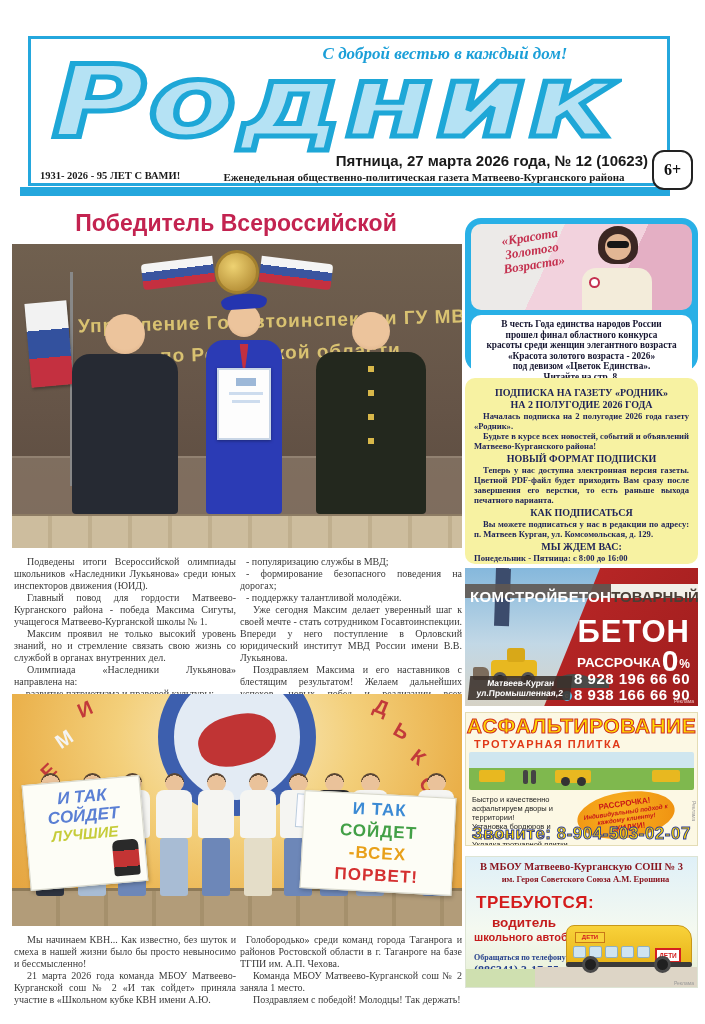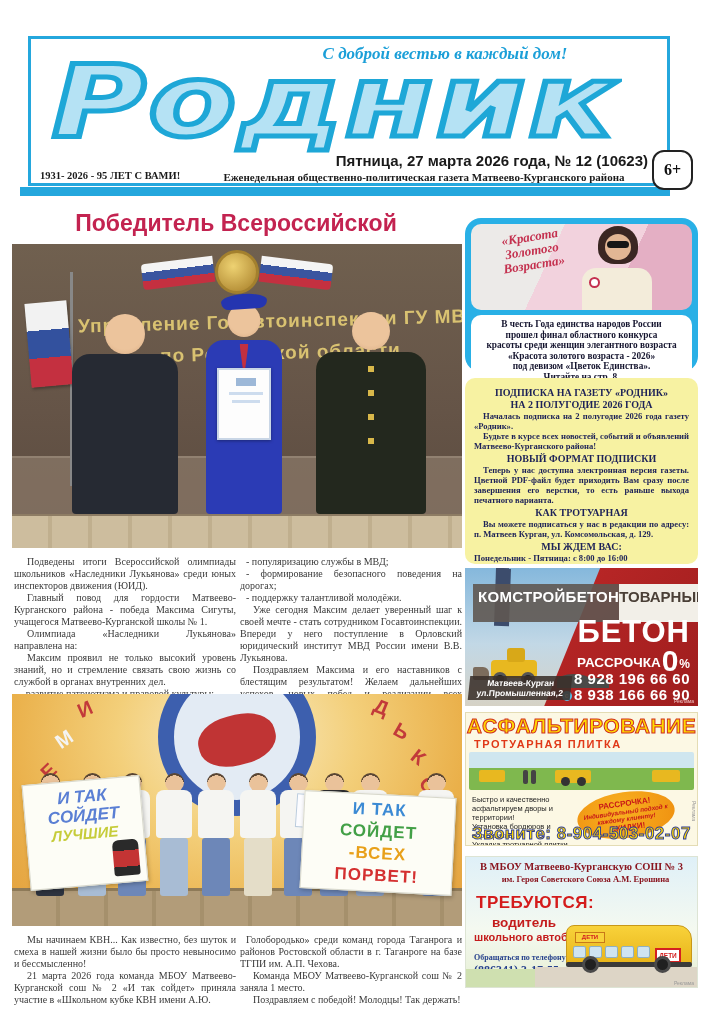--- a/index.html
+++ b/index.html
@@ -93,21 +93,21 @@
   .sub-h { text-align:center; font:bold 10px/12px "Liberation Serif", serif; margin-top:2px; }
   .sub-p { font:bold 8.6px/10px "Liberation Serif", serif; text-align:justify; text-indent:9px; }
   .sub-p.flat { text-indent:0; text-align:left; }
 
   .ad { position:absolute; left:465px; width:233px; overflow:hidden; }
 
   
   .concrete { top:568px; height:138px; background:linear-gradient(180deg,#85b8dc 0%,#c2d8e6 55%,#d6d2c6 100%); }
   .c-red { position:absolute; inset:0; background:linear-gradient(130deg,#c62b2b,#9e1d1d); clip-path:polygon(58% 0,100% 0,100% 100%,34% 100%); }
   .c-tower { position:absolute; left:30px; top:0; width:15px; height:58px; background:#3c4c6c; transform:rotate(2deg); }
-  .c-band { position:absolute; left:8px; right:0; top:16px; height:38px; display:flex; }
+  .c-band { position:absolute; left:0; right:0; top:16px; height:14px; display:flex; }
   .c-band-l { flex:1.25; background:rgba(95,88,82,.9); color:#fff; font:bold 15px/26px "Liberation Sans", sans-serif; padding-left:5px; letter-spacing:.3px; }
   .c-band-r { flex:1; background:#f2efe8; color:#4a3f36; font:bold 15px/26px "Liberation Sans", sans-serif; text-align:center; }
   .c-beton { position:absolute; right:8px; top:46px; font:bold 31px "Liberation Sans", sans-serif; color:#fff; letter-spacing:1px; }
   .c-rass { position:absolute; right:8px; top:80px; color:#fff; font-family:"Liberation Sans", sans-serif; display:flex; align-items:flex-end; }
   .c-rass .t1 { font-weight:bold; font-size:13.5px; line-height:22px; }
   .c-rass .t2 { font-weight:bold; font-size:30px; line-height:26px; margin:0 1px; }
   .c-rass .t3 { font-weight:bold; font-size:12px; line-height:20px; }
   .c-phone { position:absolute; right:8px; font:bold 15px "Liberation Sans", sans-serif; color:#fff; letter-spacing:.5px; }
   .c-ph1 { top:102px; } .c-ph2 { top:118px; }
   .c-phicon { display:inline-block; width:10px; height:10px; border-radius:50%; background:#58c0e8; color:#fff; font:bold 7px/10px "Liberation Sans", sans-serif; text-align:center; vertical-align:2px; margin-right:2px; }
@@ -202,22 +202,22 @@
     <div class="man m-right">
       <div class="man-head"></div>
       <div class="m-buttons"></div>
     </div>
     <div class="p1-floor"></div>
   </div>
 
   <div class="art-col a1c1">
     <p>Подведены итоги Всероссийской олимпиады школьников «Наследники Лукьянова» среди юных инспекторов движения (ЮИД).</p>
     <p>Главный повод для гордости Матвеево-Курганского района - победа Максима Сигуты, учащегося Матвеево-Курганской школы № 1.</p>
+    <p>Максим проявил не только высокий уровень знаний, но и стремление связать свою жизнь со службой в органах внутренних дел.</p>
     <p>Олимпиада «Наследники Лукьянова» направлена на:</p>
-    <p>Максим проявил не только высокий уровень знаний, но и стремление связать свою жизнь со службой в органах внутренних дел.</p>
     <p class="noindent">- развитие патриотизма и правовой культуры;</p>
   </div>
   <div class="art-col a1c2">
     <p class="noindent">- популяризацию службы в МВД;</p>
     <p class="noindent">- формирование безопасного поведения на дорогах;</p>
     <p class="noindent">- поддержку талантливой молодёжи.</p>
     <p>Уже сегодня Максим делает уверенный шаг к своей мечте - стать сотрудником Госавтоинспекции. Впереди у него поступление в Орловский юридический институт МВД России имени В.В. Лукьянова.</p>
     <p>Поздравляем Максима и его наставников с блестящим результатом! Желаем дальнейших успехов, новых побед и реализации всех намеченных планов!</p>
   </div>
 
@@ -335,21 +335,21 @@
     </div>
   </div>
 
   <div class="subscribe">
     <div class="sub-h">ПОДПИСКА НА ГАЗЕТУ «РОДНИК»</div>
     <div class="sub-h" style="margin-top:0">НА 2 ПОЛУГОДИЕ 2026 ГОДА</div>
     <div class="sub-p">Началась подписка на 2 полугодие 2026 года газету «Родник».</div>
     <div class="sub-p">Будьте в курсе всех новостей, событий и объявлений Матвеево-Курганского района!</div>
     <div class="sub-h">НОВЫЙ ФОРМАТ ПОДПИСКИ</div>
     <div class="sub-p">Теперь у нас доступна электронная версия газеты. Цветной PDF-файл будет приходить Вам сразу после завершения его верстки, то есть раньше выхода печатного варианта.</div>
-    <div class="sub-h">КАК ТРОТУАРНАЯ</div>
+    <div class="sub-h">КАК ПОДПИСАТЬСЯ</div>
     <div class="sub-p">Вы можете подписаться у нас в редакции по адресу: п. Матвеев Курган, ул. Комсомольская, д. 129.</div>
     <div class="sub-h">МЫ ЖДЕМ ВАС:</div>
     <div class="sub-p flat">Понедельник - Пятница: с 8:00 до 16:00</div>
     <div class="sub-p flat">Перерыв: с 12:00 до 13:00</div>
 
   </div>
 
   <div class="ad concrete">
     <div class="c-red"></div>
     <div class="c-tower"></div>

